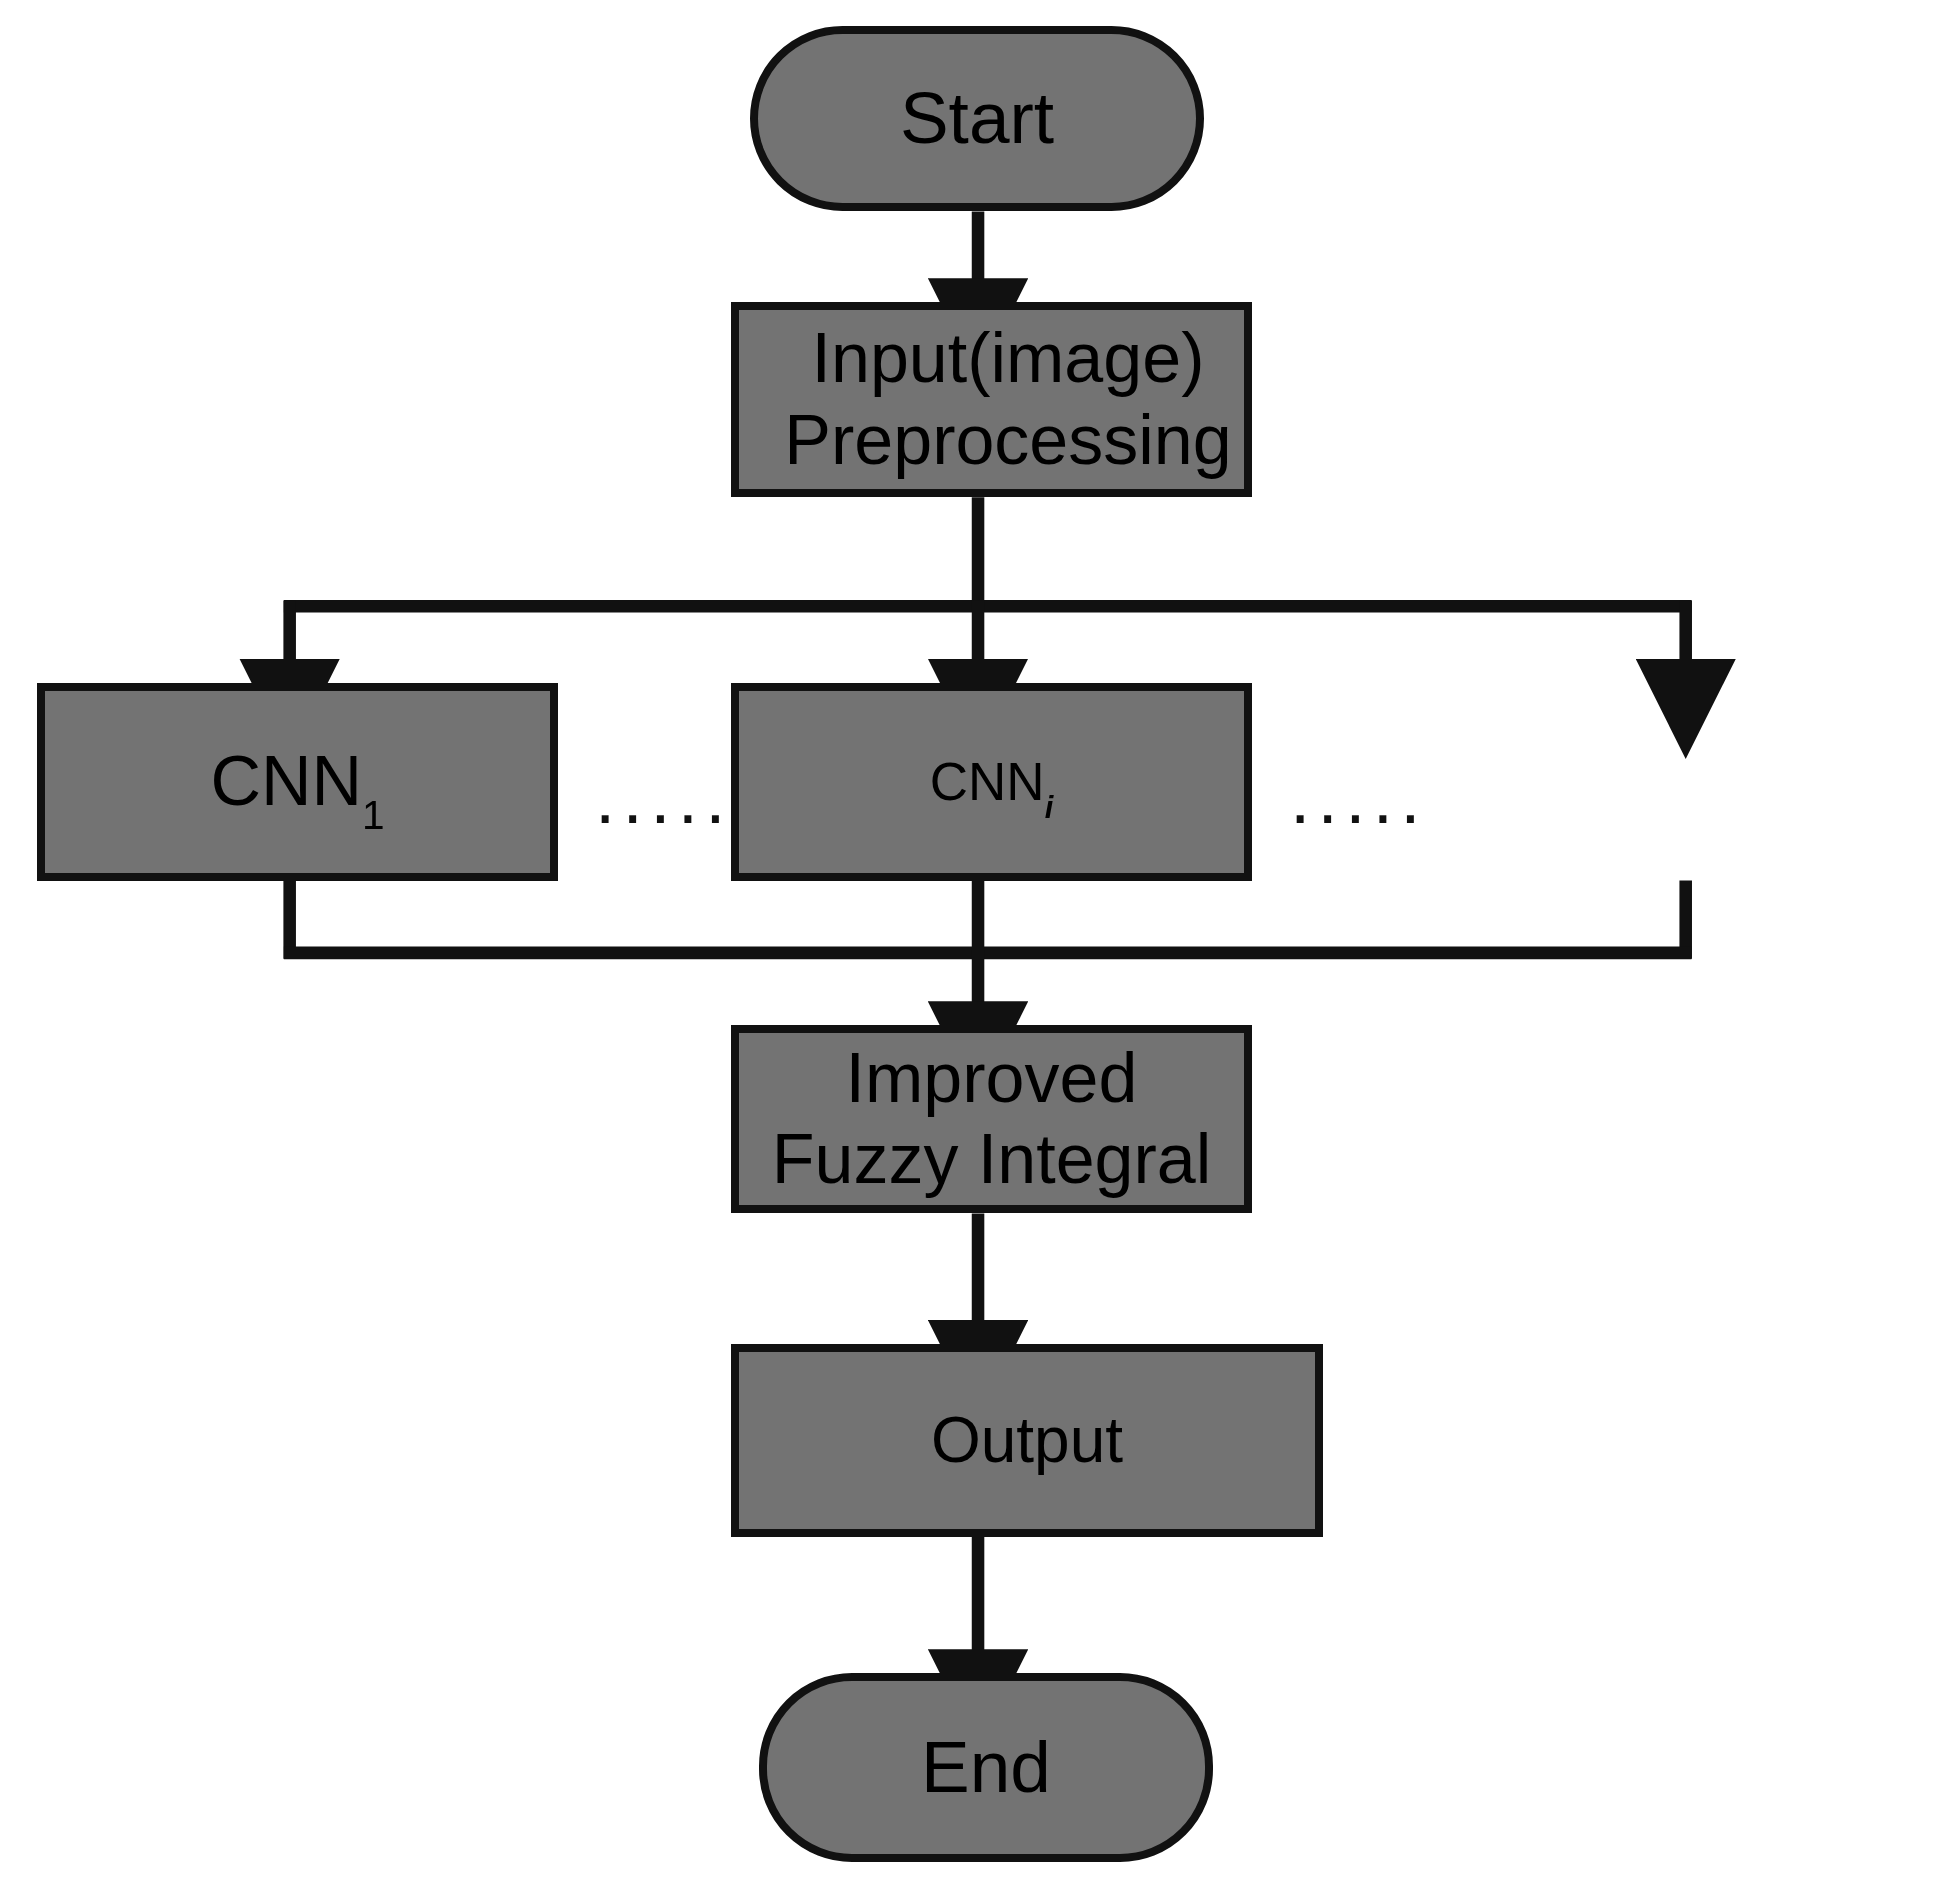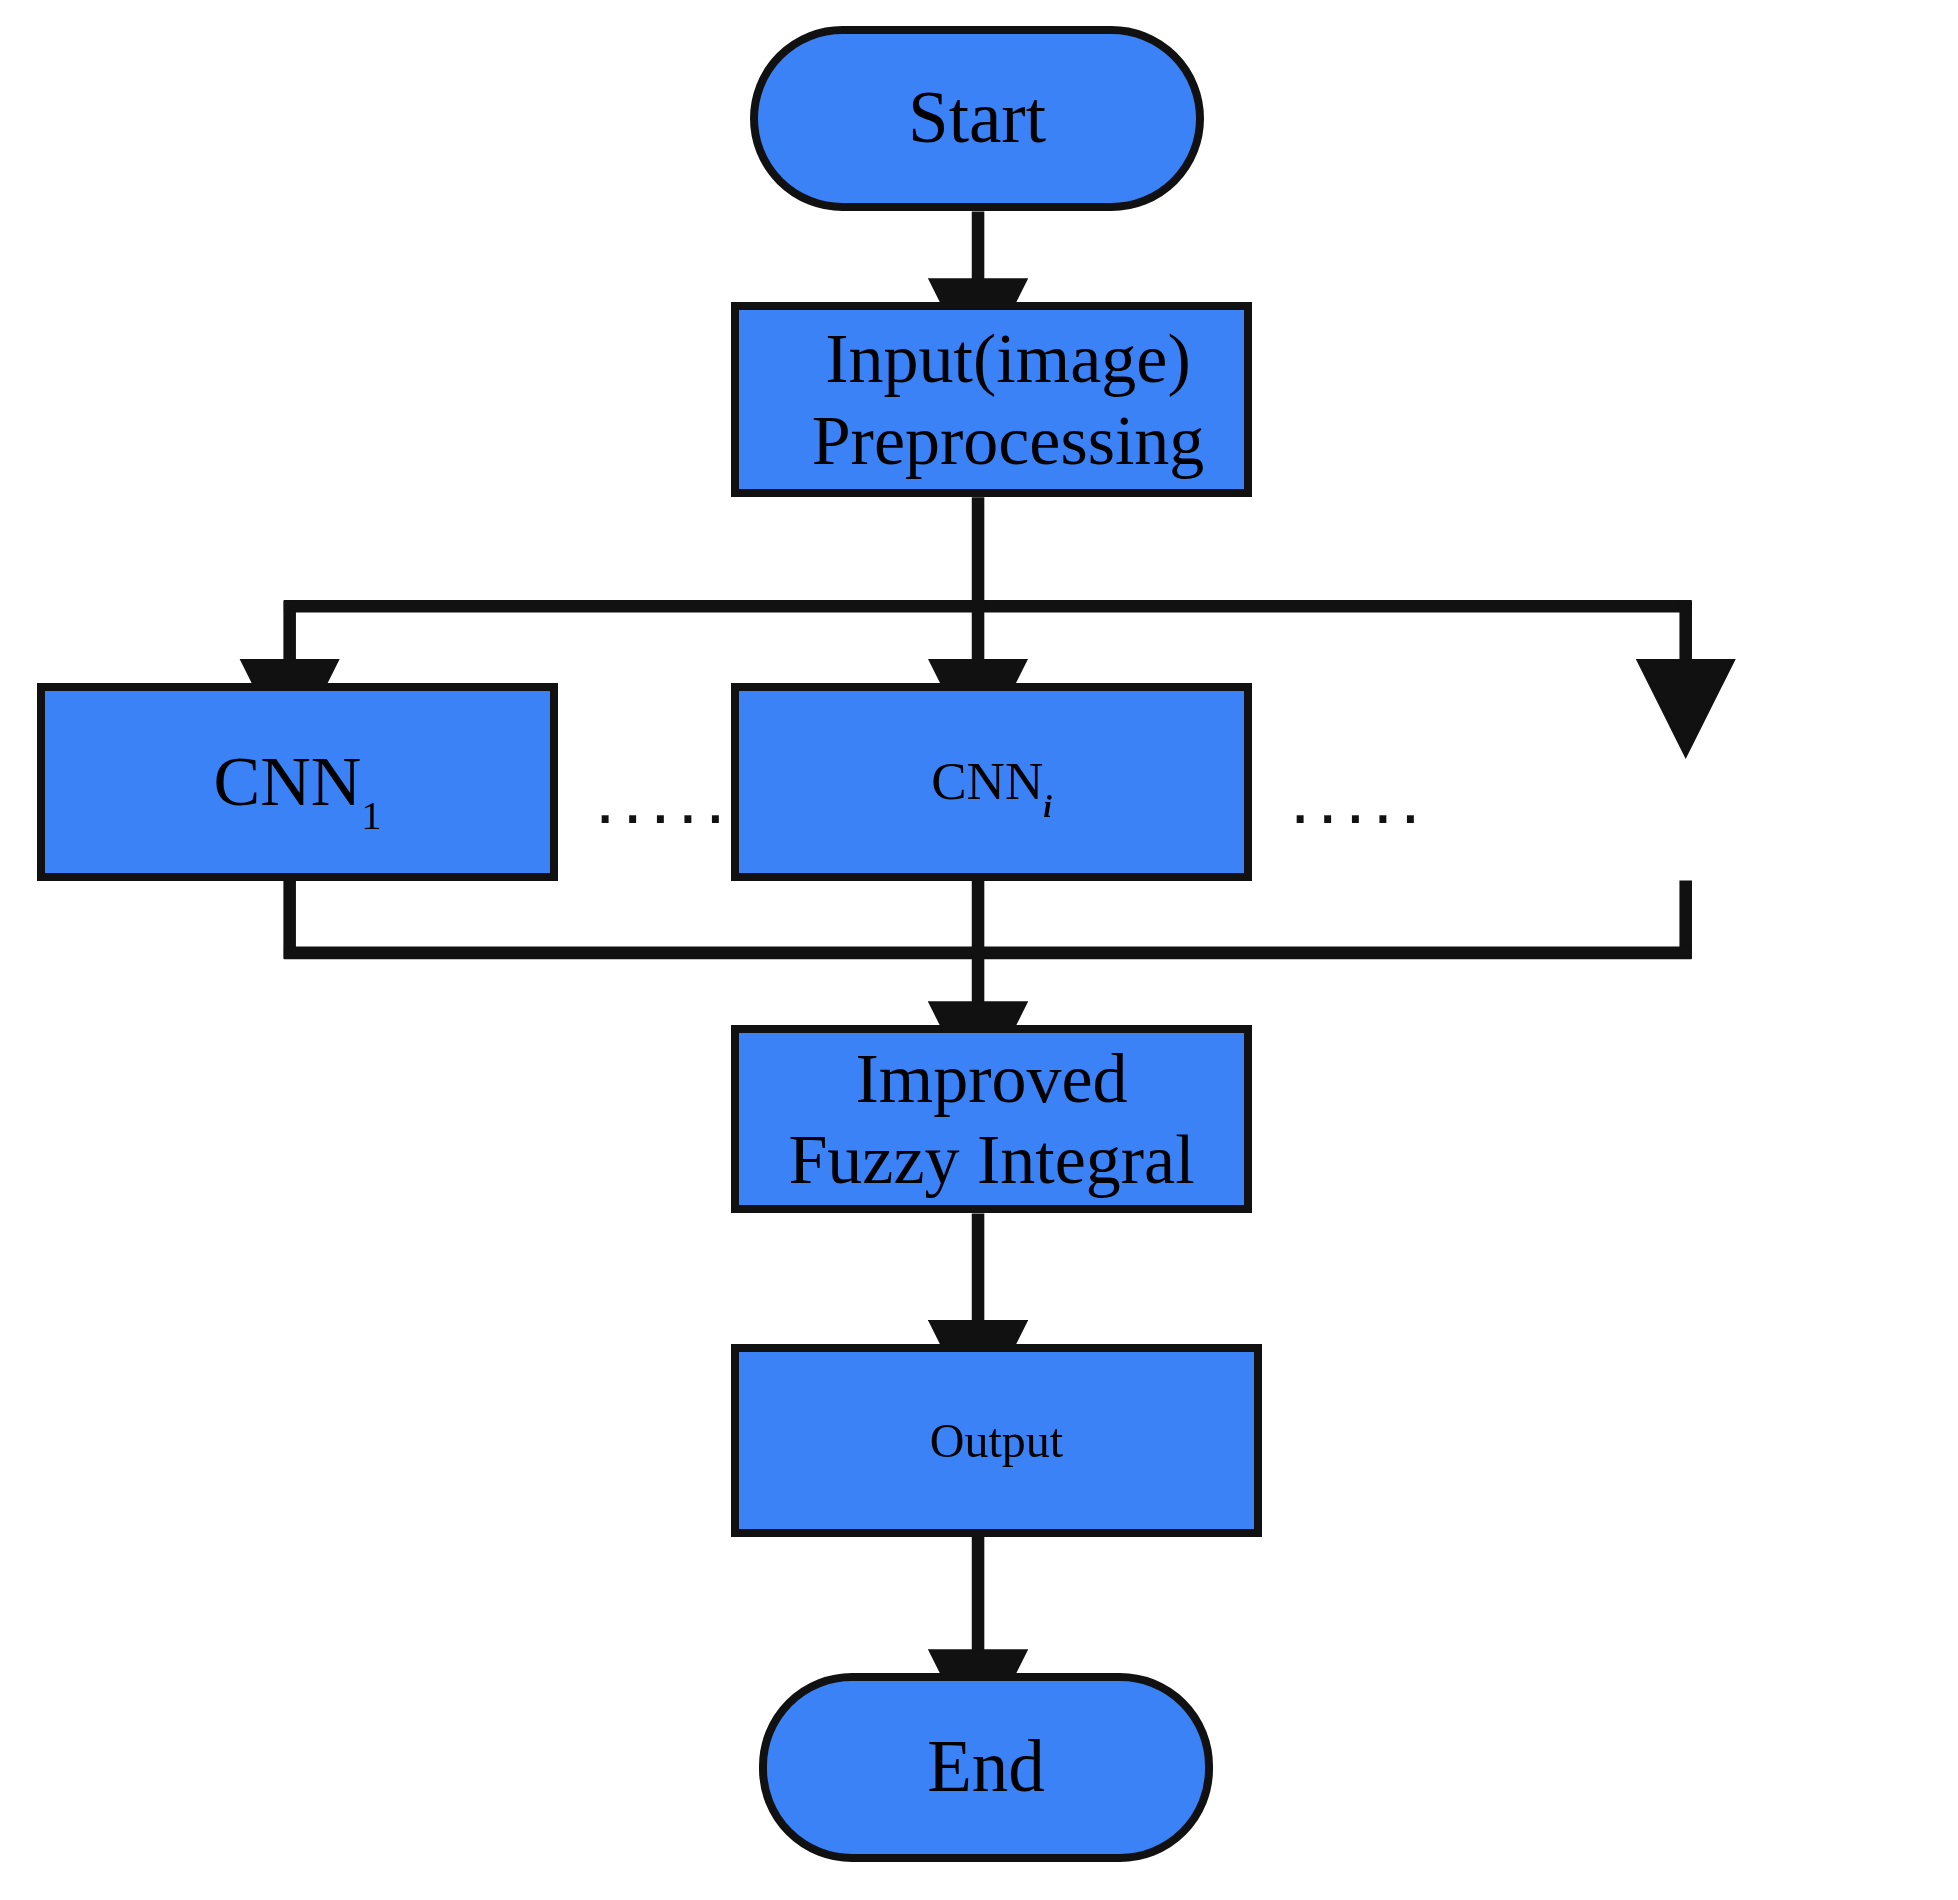--- a/index.html
+++ b/index.html
@@ -21,46 +21,45 @@
     position: absolute;
     left: 0;
     top: 0;
     width: 1958px;
     height: 1900px;
     pointer-events: none;
   }
   .node {
     position: absolute;
     box-sizing: border-box;
-    background: #3b82f6;
+    background: #737373;
     border: 8.7px solid #111111;
     display: flex;
     align-items: center;
     justify-content: center;
     text-align: center;
     line-height: 1.16;
     z-index: 2;
-    font-family: Liberation Serif, serif;
   }
   .node .label {
     display: block;
     white-space: pre-line;
     padding: 0 5.8px;
   }
   .terminator {
     border-radius: 93px;
   }
   
   #node-start      { left: 750px;  top: 26px;   width: 454px; height: 185px; font-size: 73px; }
   #node-input      { left: 731px;  top: 302px;  width: 521px; height: 195px; font-size: 70px; padding-left: 33px; }
   #node-cnn-1      { left: 37px;   top: 683px;  width: 521px; height: 198px; font-size: 70px; }
   #node-cnn-i      { left: 731px;  top: 683px;  width: 521px; height: 198px; font-size: 53px; }
   #node-cnn-m      { left: 1425px; top: 683px;  width: 533px; height: 198px; font-size: 73px; }
   #node-fuzzy      { left: 731px;  top: 1025px; width: 521px; height: 188px; font-size: 70px; }
-  #node-output     { left: 731px;  top: 1344px; width: 531px; height: 193px; font-size: 48px; }
+  #node-output     { left: 731px;  top: 1344px; width: 592px; height: 193px; font-size: 64px; }
   #node-end        { left: 759px;  top: 1673px; width: 454px; height: 189px; font-size: 73px; }
 
   .sub {
     font-size: 0.58em;
     vertical-align: sub;
     line-height: 0;
     position: relative;
     top: 0.20em;
   }
   .sub-italic {

